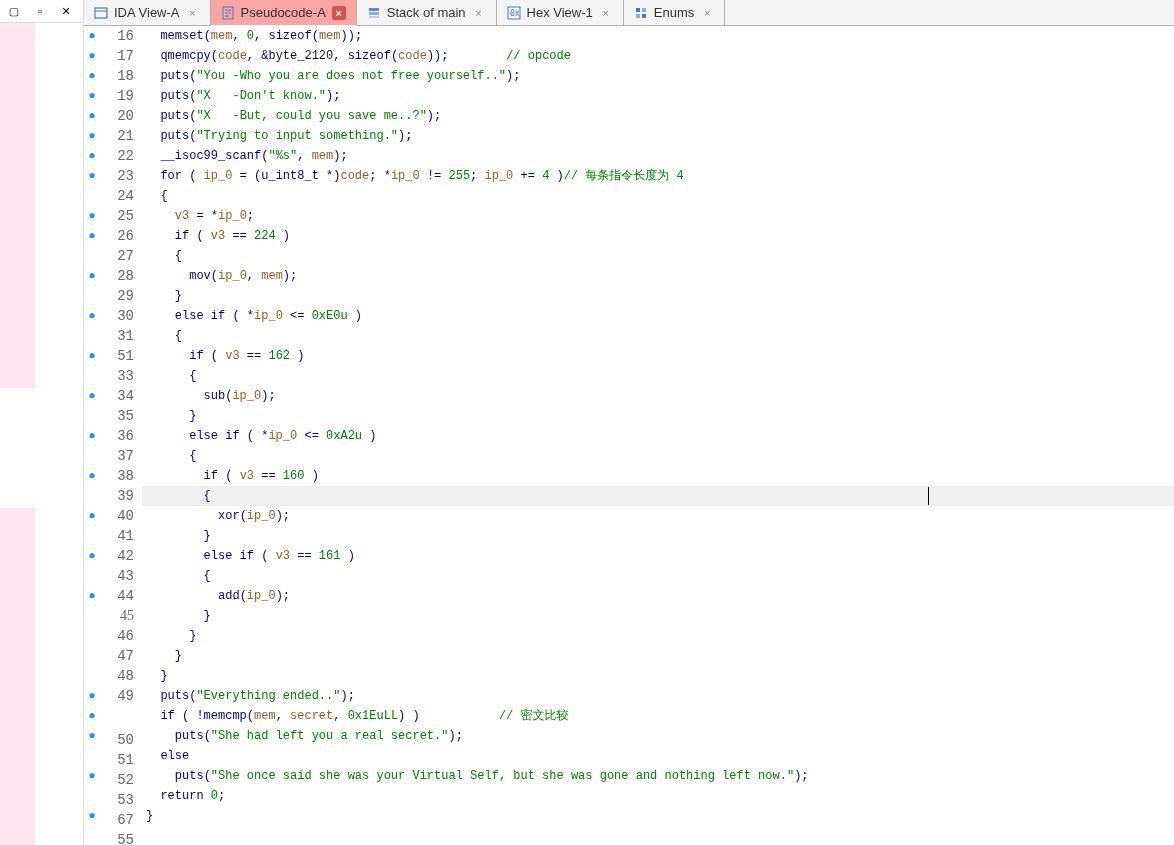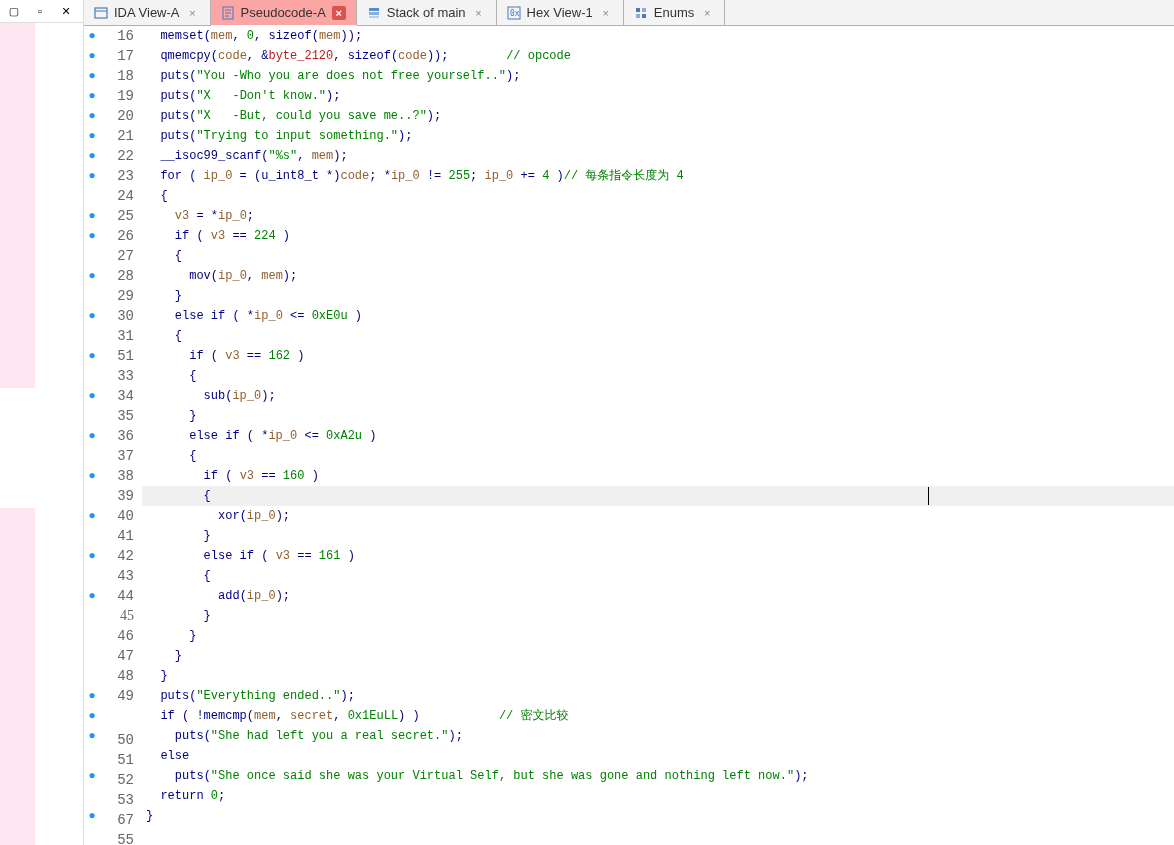--- a/index.html
+++ b/index.html
@@ -28,21 +28,21 @@
 .line.hl{background:#f0f0f0}
 .cursor{position:absolute;width:1px;height:18px;background:#000;top:1px}
 
 .k{color:#000080}  
 .fn{color:#000080}
 .s{color:#008000}   
 .c{color:#008000}   
 .n{color:#008000}   
 .t{color:#000080}   
 .v{color:#906030}   
-.g{color:#b91c1c}   
+.g{color:#0f172a}   
 </style>
 </head>
 <body>
 
 <div class="root">
   <div class="left-panel">
     <div class="left-toolbar">
       <div class="toolbar-btn">▢</div>
       <div class="toolbar-btn">▫</div>
       <div class="toolbar-btn">✕</div>

